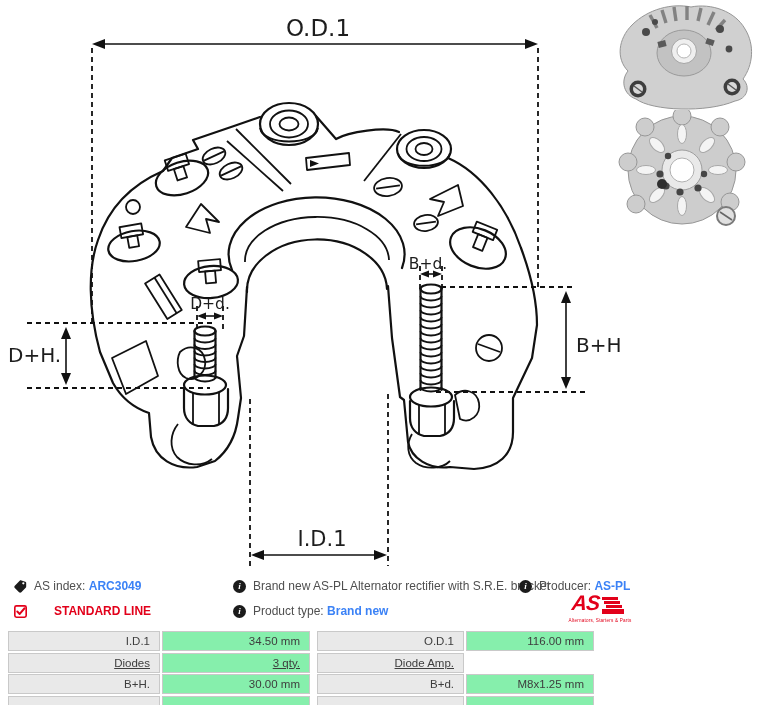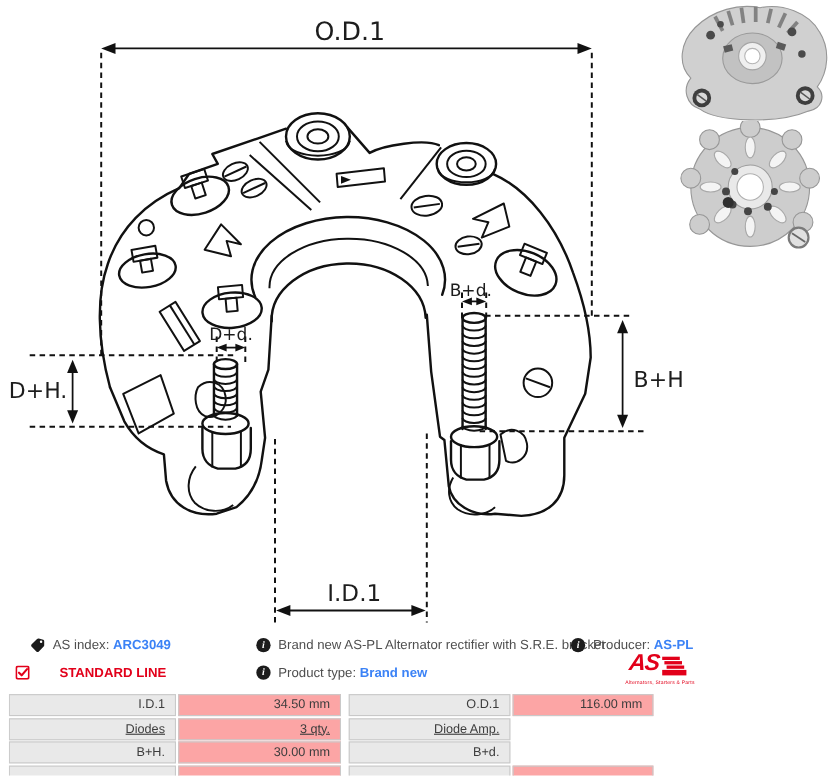--- a/index.html
+++ b/index.html
@@ -33,21 +33,21 @@
   .aslogo .as-txt{position:absolute;left:0;top:-3px;font-size:21px;line-height:22px;font-weight:bold;
     font-style:italic;color:#e2001a;letter-spacing:-1px;transform:skewX(-6deg);}
   .aslogo .stripe{position:absolute;background:#e2001a;height:2.5px;}
   .aslogo .bar{position:absolute;background:#e2001a;}
   .aslogo .tagline{margin-top:1px;font-size:4.6px;color:#e2001a;letter-spacing:.2px;text-align:center;width:76px;margin-left:4px;}
   
   .spec-table{position:absolute;left:8px;top:631px;width:608px;height:74px;overflow:hidden;}
   .cell{position:absolute;box-sizing:border-box;height:20px;border:1px solid #c9c9c9;
     font-size:11.5px;color:#3d3d3d;text-align:right;padding-right:9px;line-height:18px;}
   .cell.lab{background:#e9e9e9;}
-  .cell.val{background:#fca5a5;}
+  .cell.val{background:#86efac;}
   .c1{left:0;width:152px;} .c2{left:154px;width:148px;}
   .c3{left:309px;width:147px;} .c4{left:458px;width:128px;}
   .r1{top:0;} .r2{top:21.5px;text-decoration:underline;} .r3{top:43px;} .r4{top:64.5px;}
 </style>
 </head>
 <body>
 
 <div class="drawing">
 <svg viewBox="0 0 620 578">
 
@@ -288,21 +288,21 @@
       <circle cx="68" cy="82" r="3.6"></circle>
     <circle cx="86" cy="78" r="3.6"></circle>
       <circle cx="92" cy="64" r="3.2"></circle>
       <circle cx="56" cy="46" r="3.2"></circle>
     <circle cx="50" cy="74" r="5" fill="#2f2f2f"></circle>
   </g>
   <circle cx="114" cy="106" r="9" fill="#e0e0e0" stroke="#7a7a7a" stroke-width="2"></circle>
   <line x1="108" y1="102" x2="120" y2="110" stroke="#666" stroke-width="1.6"></line>
 </svg>
 
-<div class="inforow" style="left:28px;top:579px;">
+<div class="inforow" style="left:14px;top:579px;">
   <span class="icn">
     <svg viewBox="0 0 16 16" width="13" height="13">
         <path fill="#1b1b1b" d="M1,7 L7,1 C7.5,.5 8.3,.3 9,.5 L14,2 C14.6,2.2 15,2.7 15,3.4 L15,8 C15,8.6 14.8,9.2 14.4,9.6 L9,15 C8.2,15.8 7,15.8 6.2,15 L1,9.8 C.2,9 .2,7.8 1,7 Z M11.5,5.5 A1.4,1.4 0 1 0 11.5,2.7 A1.4,1.4 0 0 0 11.5,5.5 Z"></path>
       </svg>
   </span>
   <span>AS index:</span>&nbsp;
   <b>ARC3049</b>
 </div>
 
 <div class="inforow" style="left:233px;top:579px;">
@@ -355,18 +355,19 @@
   <div class="cell lab c3 r1">O.D.1</div>
   <div class="cell val c4 r1">116.00 mm</div>
 
   <div class="cell lab c1 r2">Diodes</div>
   <div class="cell val c2 r2">3 qty.</div>
   <div class="cell lab c3 r2">Diode Amp.</div>
 
   <div class="cell lab c1 r3">B+H.</div>
   <div class="cell val c2 r3">30.00 mm</div>
   <div class="cell lab c3 r3">B+d.</div>
+  <div class="cell val c4 r3">M8x1.25 mm</div>
 
   <div class="cell lab c1 r4"></div>
   <div class="cell val c2 r4"></div>
   <div class="cell lab c3 r4"></div>
   <div class="cell val c4 r4"></div>
 </div>
 
 </body></html>

